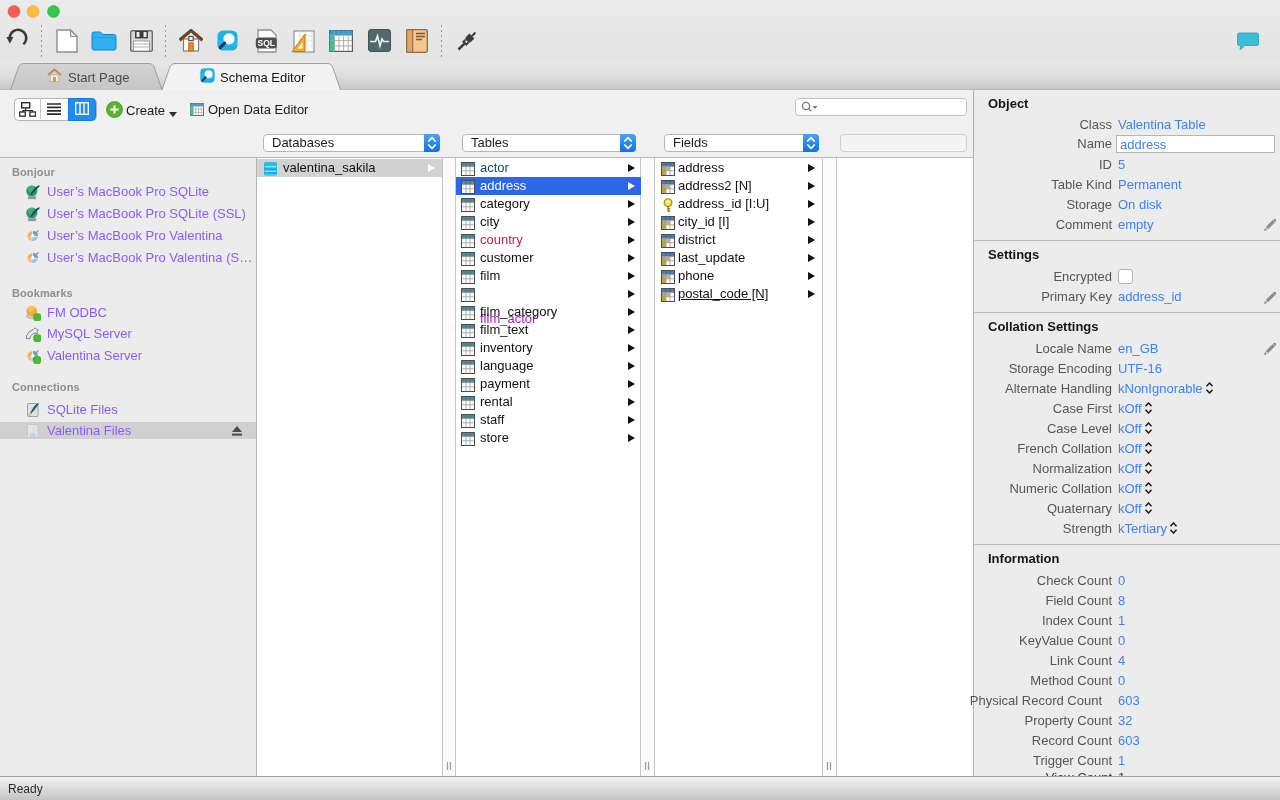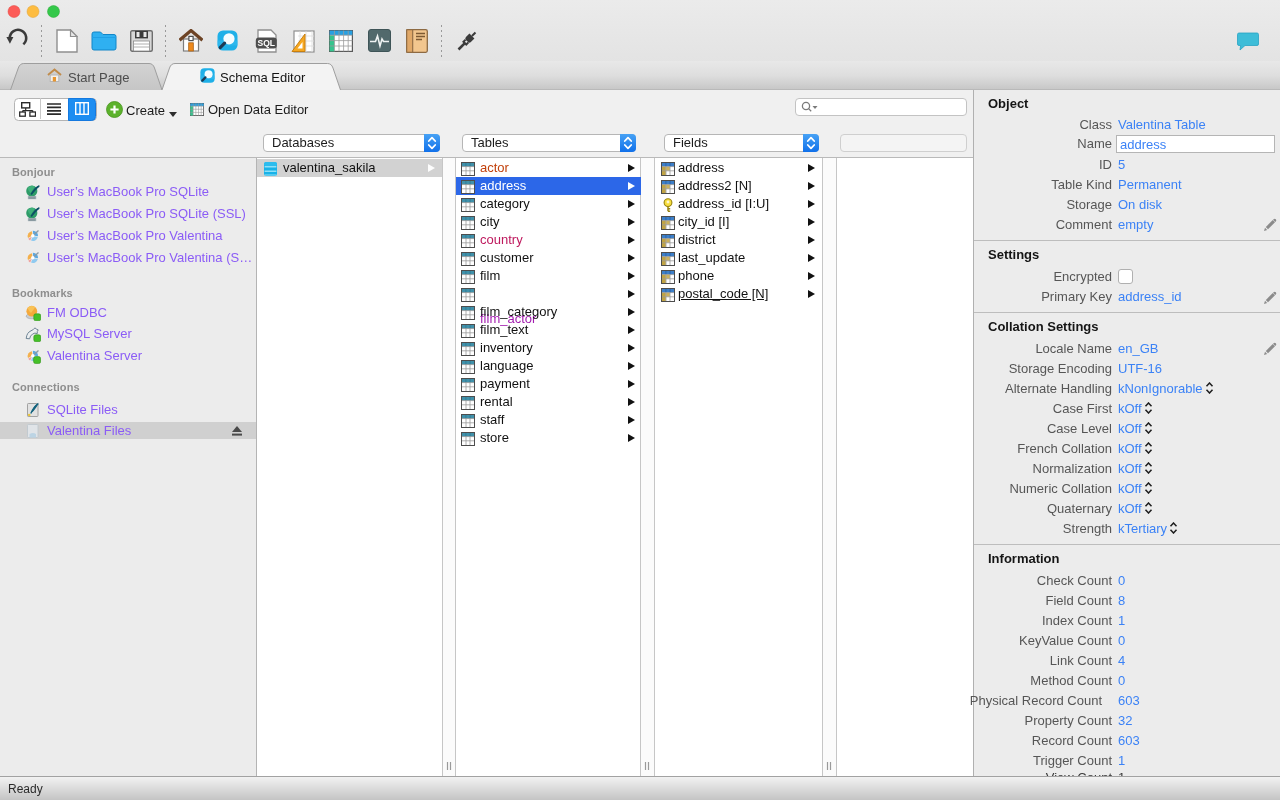--- a/index.html
+++ b/index.html
@@ -317,21 +317,21 @@
 </svg>
     <div class="row" style="left:283px;top:159px;">valentina_sakila</div>
     <div class="arrR" style="left:428px;top:163.5px;border-left-color:#fdfdfd;"></div>
     <svg class="abs" style="left:461px;top:161.5px" width="14" height="14" viewBox="0 0 14 14">
  <rect x="0.5" y="0.5" width="13" height="13" fill="#fff" stroke="#4d4d4d" stroke-width="1"></rect>
  <rect x="1" y="1" width="12" height="3.6" fill="#4191aa"></rect>
       <path d="M4.9 1 L4.9 4.6 M9.1 1 L9.1 4.6" stroke="#2f7a94" stroke-width="0.9"></path>
 
  <path d="M1 4.6 L13 4.6 M1 8.8 L13 8.8 M5 4.6 L5 13 M9 4.6 L9 13" stroke="#9a9a9a" stroke-width="0.8"></path>
 </svg>
-    <div class="row" style="left:480px;top:159.3px;color:#c2410c;">actor</div>
+    <div class="row" style="left:480px;top:159.3px;color:#0c4a6e;">actor</div>
     <div class="arrR" style="left:628px;top:163.8px;border-left-color:#111;"></div>
     <div class="abs" style="left:456px;top:177.3px;width:185px;height:18px;background:#2c67e8;"></div>
     <svg class="abs" style="left:461px;top:179.5px" width="14" height="14" viewBox="0 0 14 14">
  <rect x="0.5" y="0.5" width="13" height="13" fill="#fff" stroke="#4d4d4d" stroke-width="1"></rect>
  <rect x="1" y="1" width="12" height="3.6" fill="#4191aa"></rect>
       <path d="M4.9 1 L4.9 4.6 M9.1 1 L9.1 4.6" stroke="#2f7a94" stroke-width="0.9"></path>
 
  <path d="M1 4.6 L13 4.6 M1 8.8 L13 8.8 M5 4.6 L5 13 M9 4.6 L9 13" stroke="#9a9a9a" stroke-width="0.8"></path>
 </svg>
     <div class="row" style="left:480px;top:177.3px;color:#fff;">address</div>

